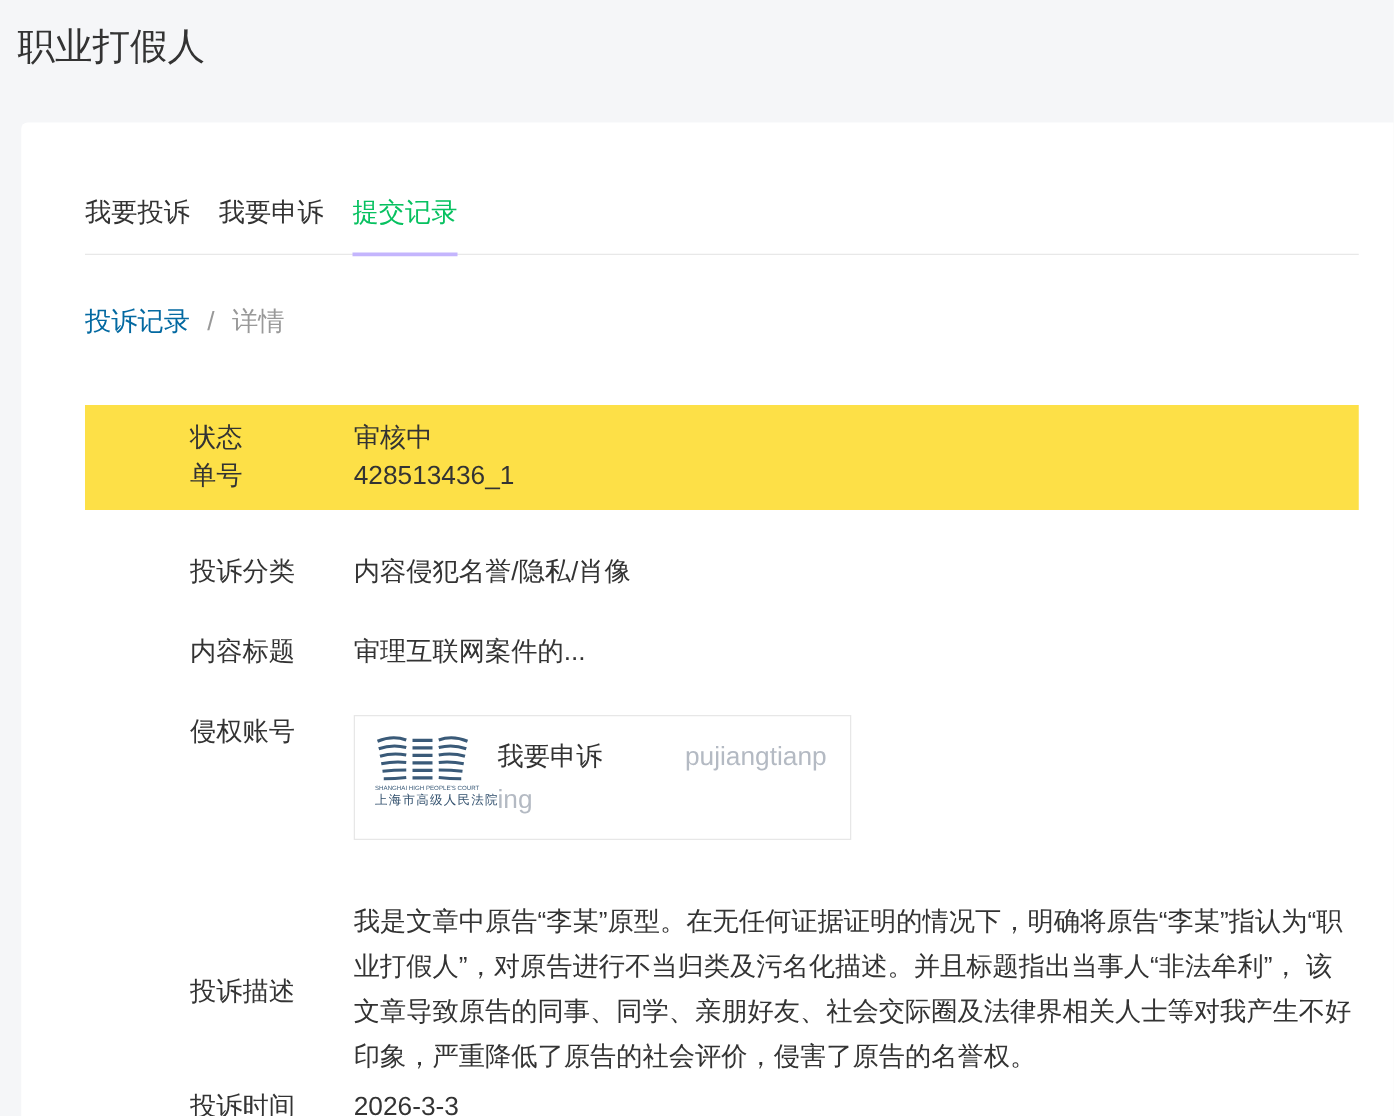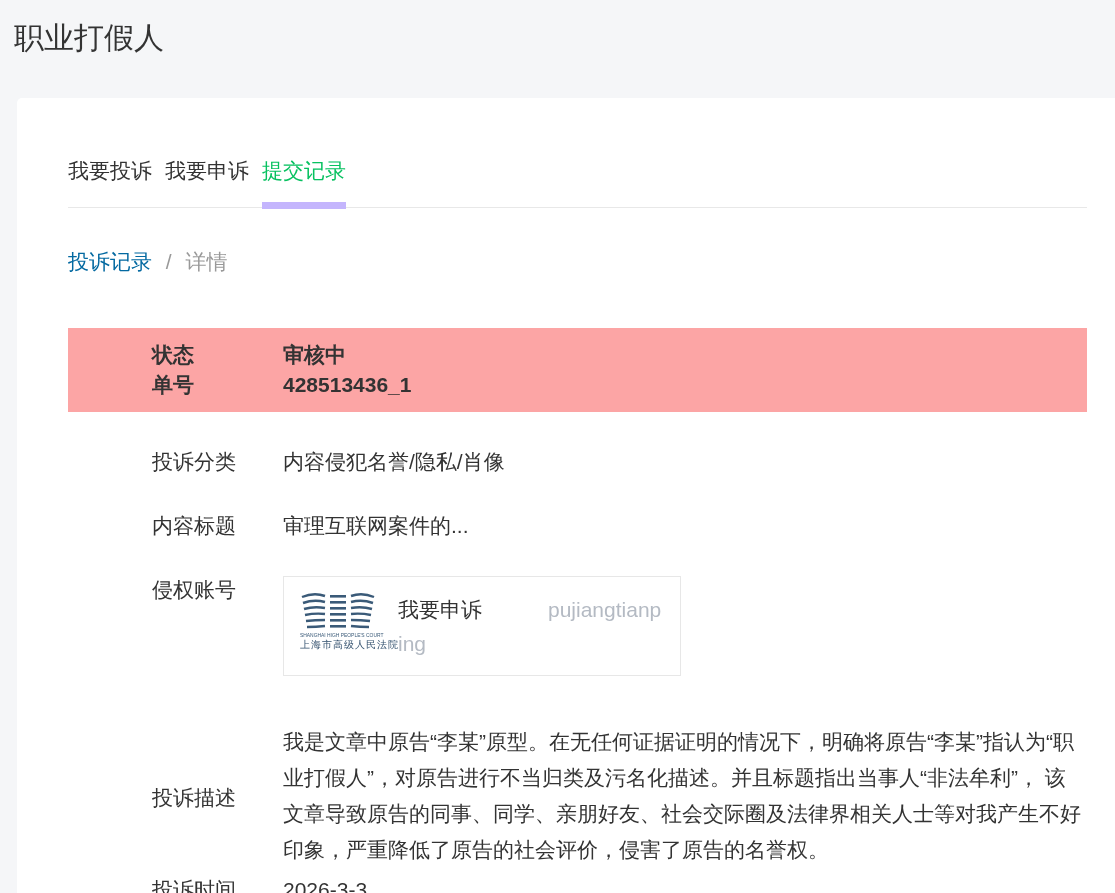--- a/index.html
+++ b/index.html
@@ -20,52 +20,51 @@
     margin: 38px 0 0 17px;
     width: calc(100% - 17px);
     min-height: 800px;
     background: #ffffff;
     border-radius: 5px 0 0 0;
     padding: 58px 28px 40px 51px;
   }
   
   .tabs {
     display: flex;
-    gap: 13px;
+    gap: 23px;
     border-bottom: 1px solid #e8e8e8;
   }
   .tab {
     font-size: 21px;
     line-height: 30px;
     padding-bottom: 16px;
     color: #333;
     cursor: pointer;
   }
   .tab.active {
     color: #07c160;
-    border-bottom: 7px solid #c4b5fd;
+    border-bottom: 3px solid #c4b5fd;
     margin-bottom: -2px;
   }
   
   .breadcrumb {
     margin-top: 40px;
     font-size: 21px;
     line-height: 28px;
   }
   .breadcrumb .crumb-link { color: #0369a1; cursor: pointer; }
   .breadcrumb .crumb-sep { color: #999; margin: 0 8px; }
   .breadcrumb .crumb-current { color: #999; }
   
   .status-box {
     margin-top: 52px;
-    background: #fca5a5;
+    background: #fde047;
     padding: 12px 0 12px 84px;
     width: 1019px;
     max-width: 100%;
-    font-weight: bold;
   }
   .kv-row { display: flex; line-height: 30px; font-size: 21px; }
   .kv-row .kv-label { width: 131px; flex: none; color: #333; }
   .kv-row .kv-value { color: #333; }
   
   .fields { padding-left: 84px; }
   .field-row { display: flex; font-size: 21px; line-height: 28px; }
   .field-row .field-label { width: 131px; flex: none; color: #333; }
   .row-category { margin-top: 36px; align-items: flex-end; }
   .row-title { margin-top: 36px; }

